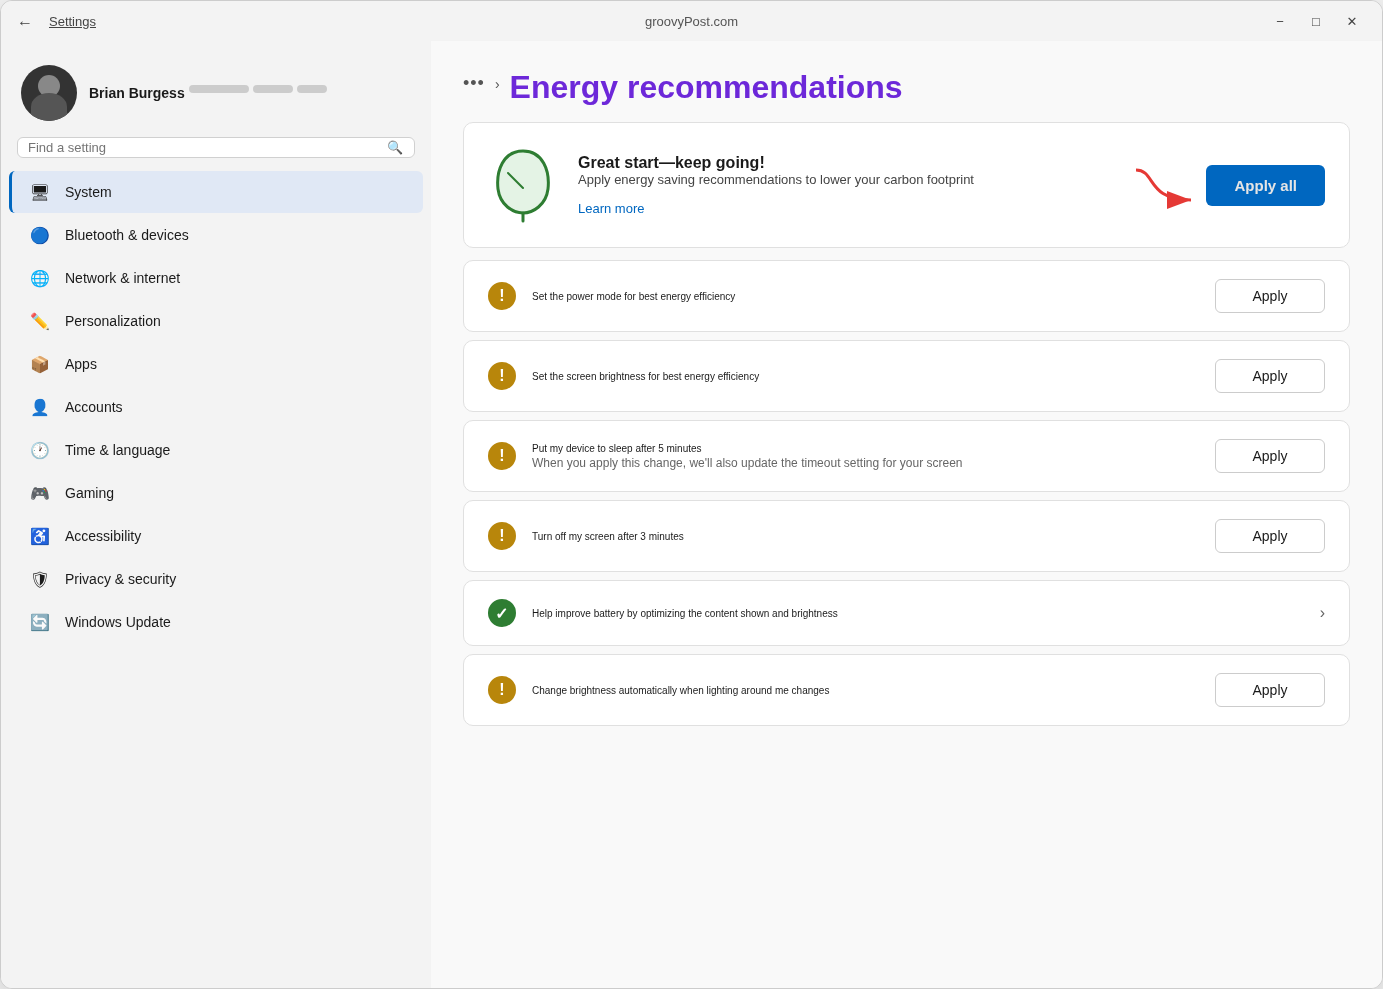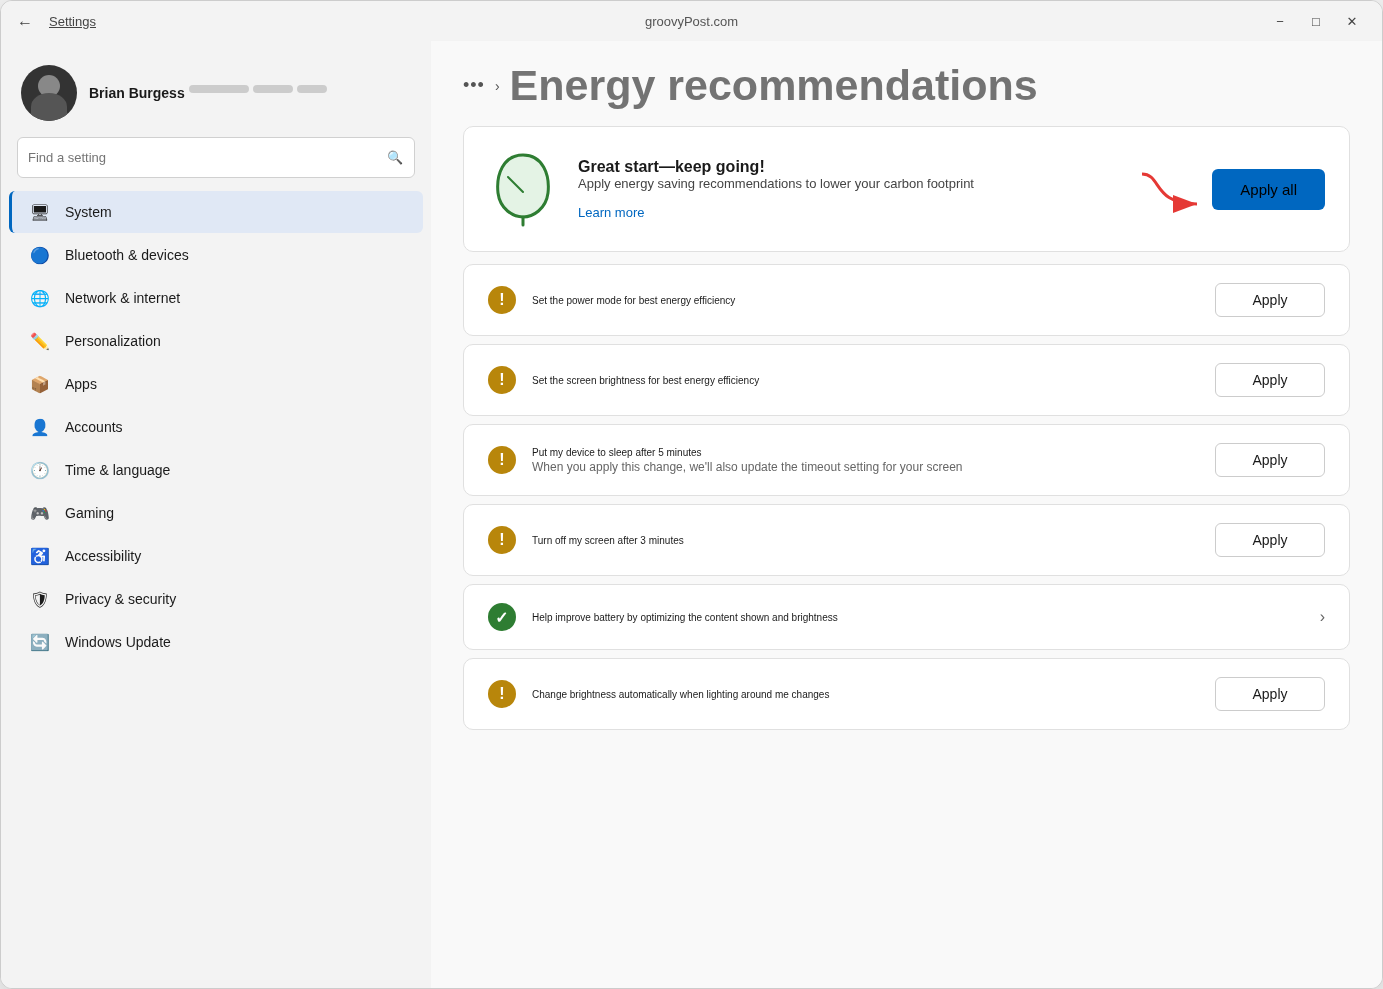--- a/index.html
+++ b/index.html
@@ -124,21 +124,21 @@
       background: #ccc;
       border-radius: 4px;
     }
     .search-box {
       margin: 0 16px 12px 16px;
       display: flex;
       align-items: center;
       background: white;
       border: 1px solid #d0d0d0;
       border-radius: 6px;
-      padding: 12px 10px;
+      padding: 2px 10px;
       gap: 8px;
     }
     .search-input {
       flex: 1;
       border: none;
       outline: none;
       font-size: 13px;
       background: transparent;
       color: #333;
     }
@@ -188,23 +188,24 @@
     .breadcrumb-dots {
       font-size: 18px;
       color: #555;
       letter-spacing: 1px;
     }
     .breadcrumb-arrow {
       font-size: 14px;
       color: #555;
     }
     .page-title {
-      font-size: 43px;
+      font-size: 32px;
       font-weight: 700;
-      color: #737373;
+      color: #6d28d9;
+      margin-top: 8px;
     }
     .main-scroll {
       flex: 1;
       overflow-y: auto;
       padding: 0 32px 32px 32px;
     }
     
     .energy-card {
       background: white;
       border-radius: 10px;
@@ -232,26 +233,26 @@
       margin-bottom: 12px;
     }
     .learn-more {
       font-size: 13px;
       color: #0067c0;
       cursor: pointer;
       text-decoration: none;
     }
     .apply-all-btn {
       background: #0067c0;
-      color: #000000;
+      color: #e5e5e5;
       border: none;
       border-radius: 6px;
       padding: 12px 28px;
       font-size: 15px;
-      font-weight: 400;
+      font-weight: 700;
       cursor: pointer;
       white-space: nowrap;
       flex-shrink: 0;
     }
     
     .rec-row {
       background: white;
       border-radius: 10px;
       border: 1px solid #e0e0e0;
       padding: 18px 24px;

